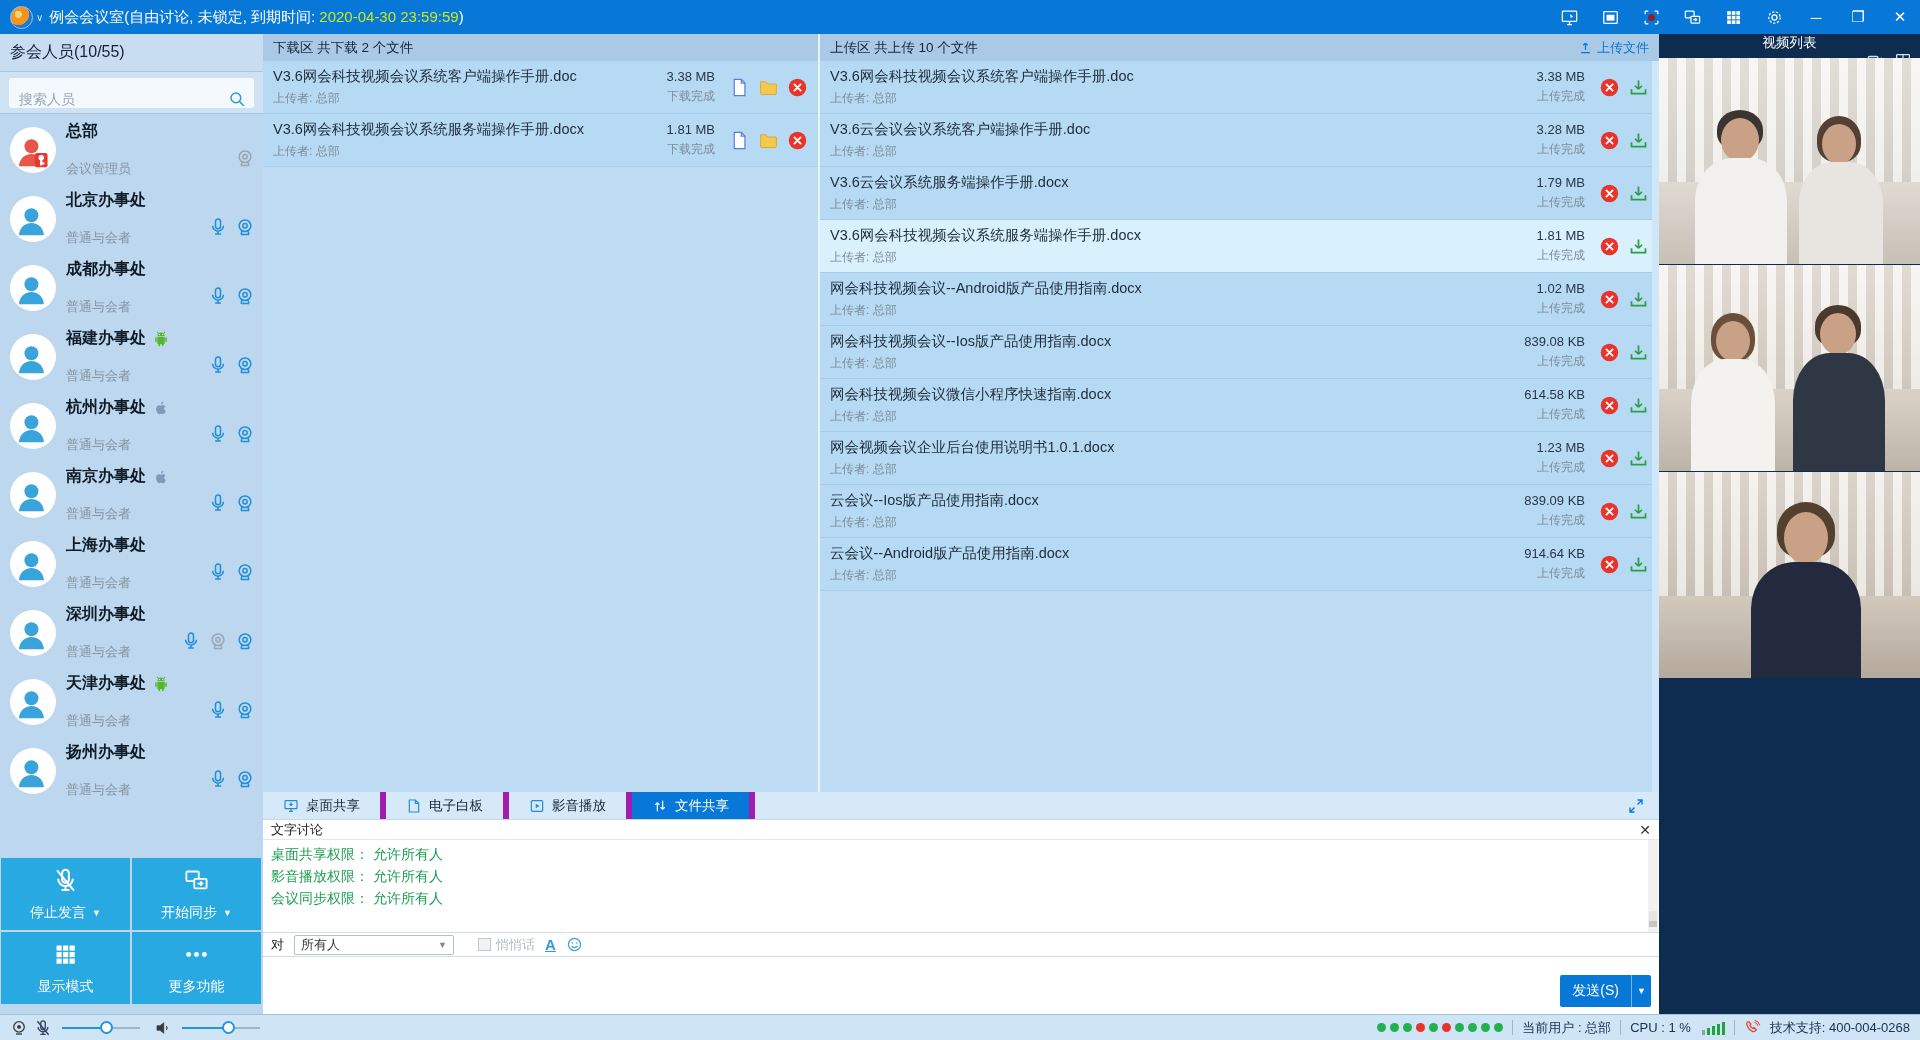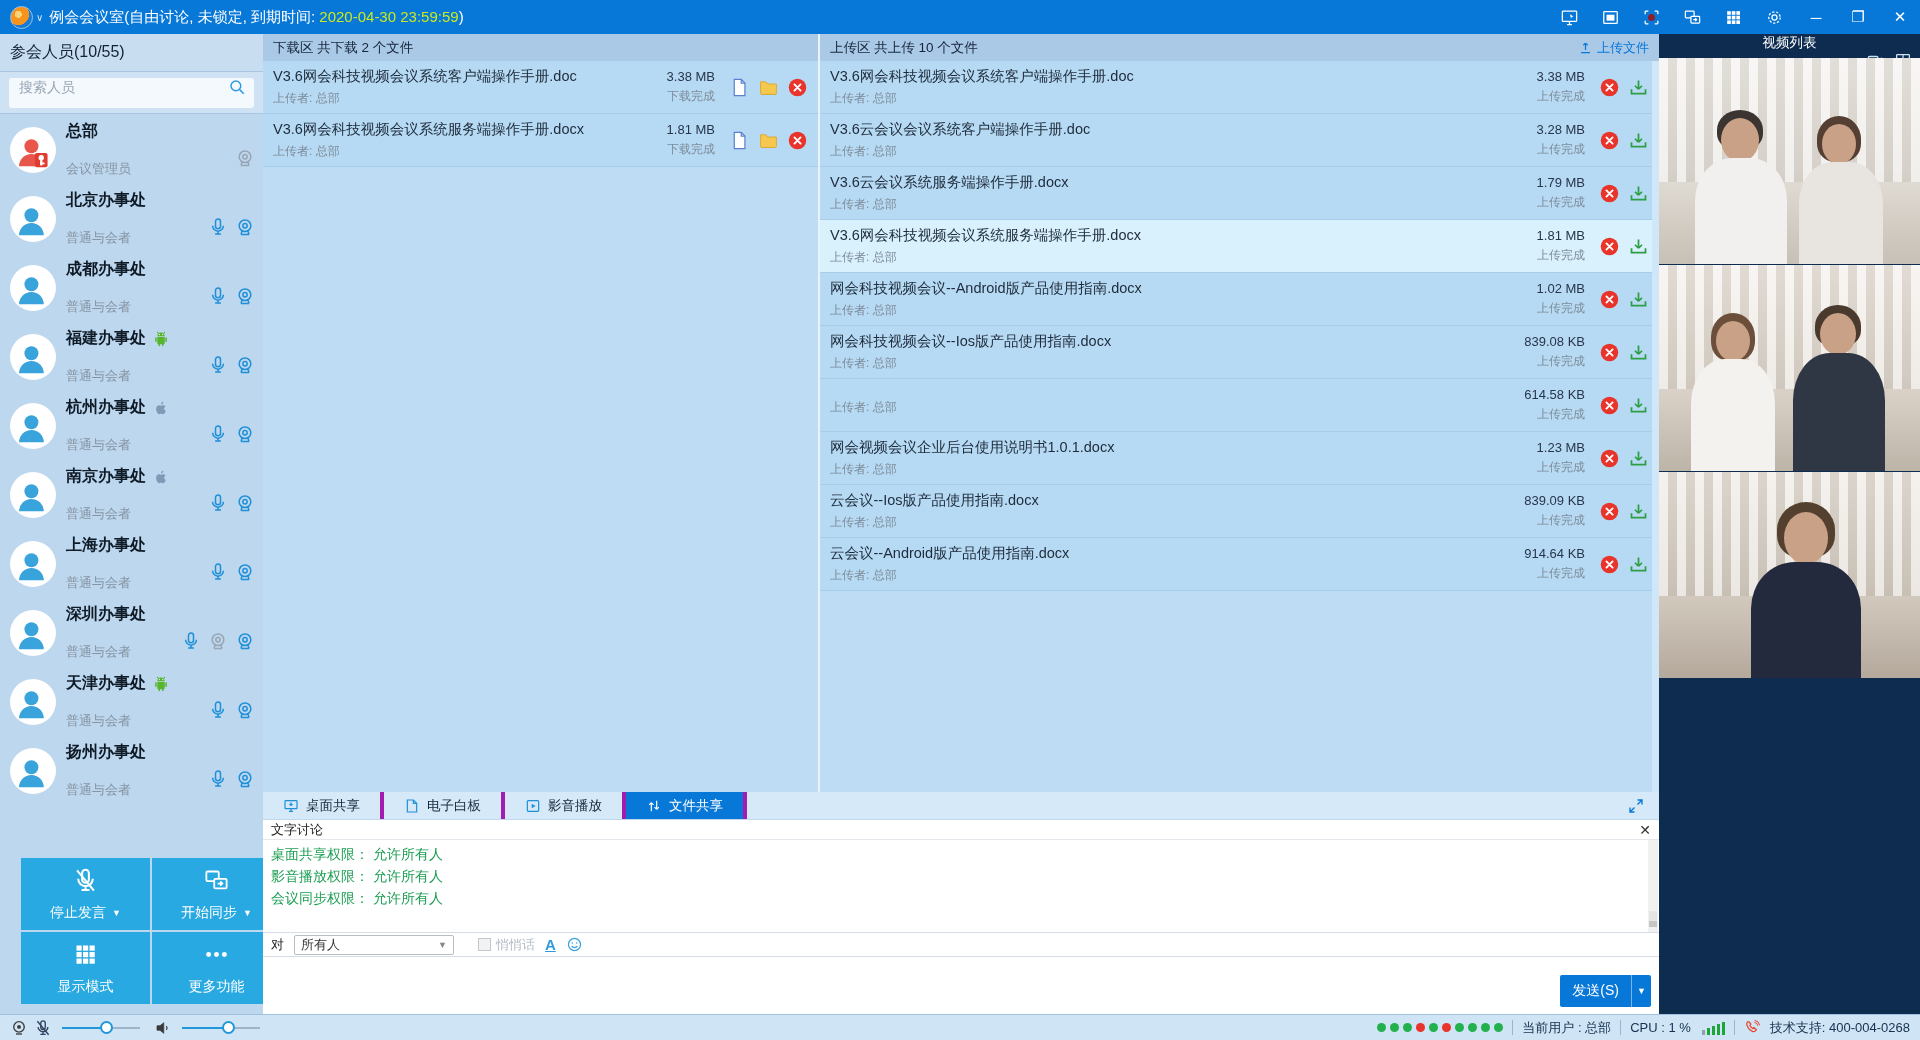--- a/index.html
+++ b/index.html
@@ -19,21 +19,21 @@
   .tb-actions{margin-left:auto;display:flex;align-items:center;gap:22px;}
   .tb-ic{width:19px;height:19px;display:inline-flex;align-items:center;justify-content:center;cursor:pointer;}
   .tb-ic svg{width:19px;height:19px;}
   .tb-win{font-size:15px;color:#fff;width:20px;text-align:center;cursor:pointer;}
 
   
   .sidebar{position:absolute;left:0;top:34px;width:263px;height:980px;background:#bcd7ee;}
   .sb-header{height:38px;background:#c8ddf0;display:flex;align-items:center;padding:0 10px;
              font-size:16px;color:#13233a;border-bottom:1px solid #aac6e0;}
   .sb-search{height:42px;background:#cfe2f3;display:flex;align-items:center;padding:0 9px;border-bottom:1px solid #aac6e0;}
-  .sb-search-box{flex:1;height:30px;background:#f4f9fd;border-radius:3px;display:flex;align-items:flex-start;padding:0 8px;}
+  .sb-search-box{flex:1;height:30px;background:#f4f9fd;border-radius:3px;display:flex;align-items:flex-end;padding:0 8px;}
   .sb-search-box input{flex:1;border:none;outline:none;background:transparent;font-size:14px;color:#333;
                        font-family:"Liberation Sans","DejaVu Sans",sans-serif;}
   .sb-search-box input::placeholder{color:#9aa7b5;}
   .sb-search-box svg{width:18px;height:18px;}
   .p-list{position:absolute;top:81px;left:0;right:0;bottom:166px;overflow:hidden;}
   .p-row{height:69px;display:flex;align-items:center;padding:0 8px 0 10px;cursor:pointer;}
   .p-avatar{width:46px;height:46px;border-radius:50%;background:#fff;flex:0 0 46px;
             display:flex;align-items:center;justify-content:center;overflow:hidden;}
   .p-avatar svg{width:38px;height:38px;margin-top:4px;}
   .p-info{margin-left:10px;flex:1;min-width:0;}
@@ -41,21 +41,21 @@
   .p-name .plat{width:18px;height:18px;display:inline-flex;}
   .p-name .plat svg{width:18px;height:18px;}
   .p-role{font-size:13px;color:#8794a3;margin-top:18px;}
   .p-icons{display:flex;align-items:center;gap:7px;margin-top:16px;}
   .p-icons span{width:20px;height:20px;display:inline-flex;cursor:pointer;}
   .p-icons svg{width:20px;height:20px;}
   .ic-blue{color:#1f8fd8;}
   .ic-grey{color:#98a6b4;}
 
   .sb-buttons{position:absolute;left:1px;bottom:10px;width:261px;display:grid;
-              grid-template-columns:129px 129px;grid-gap:2px;padding-left:20px;}
+              grid-template-columns:129px 129px;grid-gap:2px;}
   .sb-btn{height:72px;background:#29a9e1;color:#fff;display:flex;flex-direction:column;
           align-items:center;justify-content:center;gap:6px;cursor:pointer;}
   .sb-btn svg{width:27px;height:27px;}
   .sb-btn .lbl{font-size:14px;display:flex;align-items:center;gap:6px;}
   .sb-btn .caret{font-size:9px;}
 
   
   .center{position:absolute;left:263px;top:34px;width:1396px;height:980px;}
   .files-row{position:absolute;left:0;top:0;width:1396px;height:758px;display:flex;}
   .panel{background:#bedcf4;position:relative;overflow:hidden;}
@@ -77,21 +77,21 @@
   .f-size .st{font-size:12px;color:#7d8b99;margin-top:4px;}
   .f-acts{display:flex;align-items:center;gap:8px;}
   .f-acts span{width:21px;height:21px;display:inline-flex;cursor:pointer;}
   .f-acts svg{width:21px;height:21px;}
   .up-scroll{position:absolute;right:0;top:27px;bottom:0;width:7px;background:#cfe7f8;}
 
   
   .tabbar{position:absolute;left:0;top:758px;width:1396px;height:28px;background:#d5e9f8;
           display:flex;align-items:stretch;border-bottom:1px solid #c2d9ec;}
   .tab{display:flex;align-items:center;gap:7px;padding:0 20px;font-size:13.5px;color:#17283c;
-       border-right:4px solid #a21caf;cursor:pointer;}
+       border-right:6px solid #a21caf;cursor:pointer;}
   .tab svg{width:16px;height:16px;color:#1f8fd8;}
   .tab.active{background:#0878d8;color:#fff;}
   .tab.active svg{color:#fff;}
   .tab-expand{margin-left:auto;align-self:center;margin-right:14px;width:18px;height:18px;cursor:pointer;}
   .tab-expand svg{width:18px;height:18px;}
 
   
   .chat{position:absolute;left:0;top:786px;width:1396px;height:194px;background:#fff;display:flex;flex-direction:column;}
   .chat-header{height:20px;display:flex;align-items:center;padding:0 8px;font-size:13px;color:#222;
                border-bottom:1px solid #e4e8ec;}
@@ -804,20 +804,21 @@
                 <span>
                   <svg viewBox="0 0 24 24" fill="none" stroke="#2e9e44" stroke-width="2">
                     <path d="M12 4v10M12 14l-4-4M12 14l4-4"></path>
                     <path d="M4 14v5h16v-5"></path>
                   </svg>
                 </span>
               </div>
             </div>
             <div class="f-row">
               <div class="f-main">
+                <div class="f-name">网会科技视频会议微信小程序快速指南.docx</div>
                 <div class="f-up">上传者: 总部</div>
               </div>
               <div class="f-size">
                 <div class="sz">614.58 KB</div>
                 <div class="st">上传完成</div>
               </div>
               <div class="f-acts">
                 <span>
                   <svg viewBox="0 0 24 24">
                     <circle cx="12" cy="12" r="10" fill="#e8342a"></circle>

